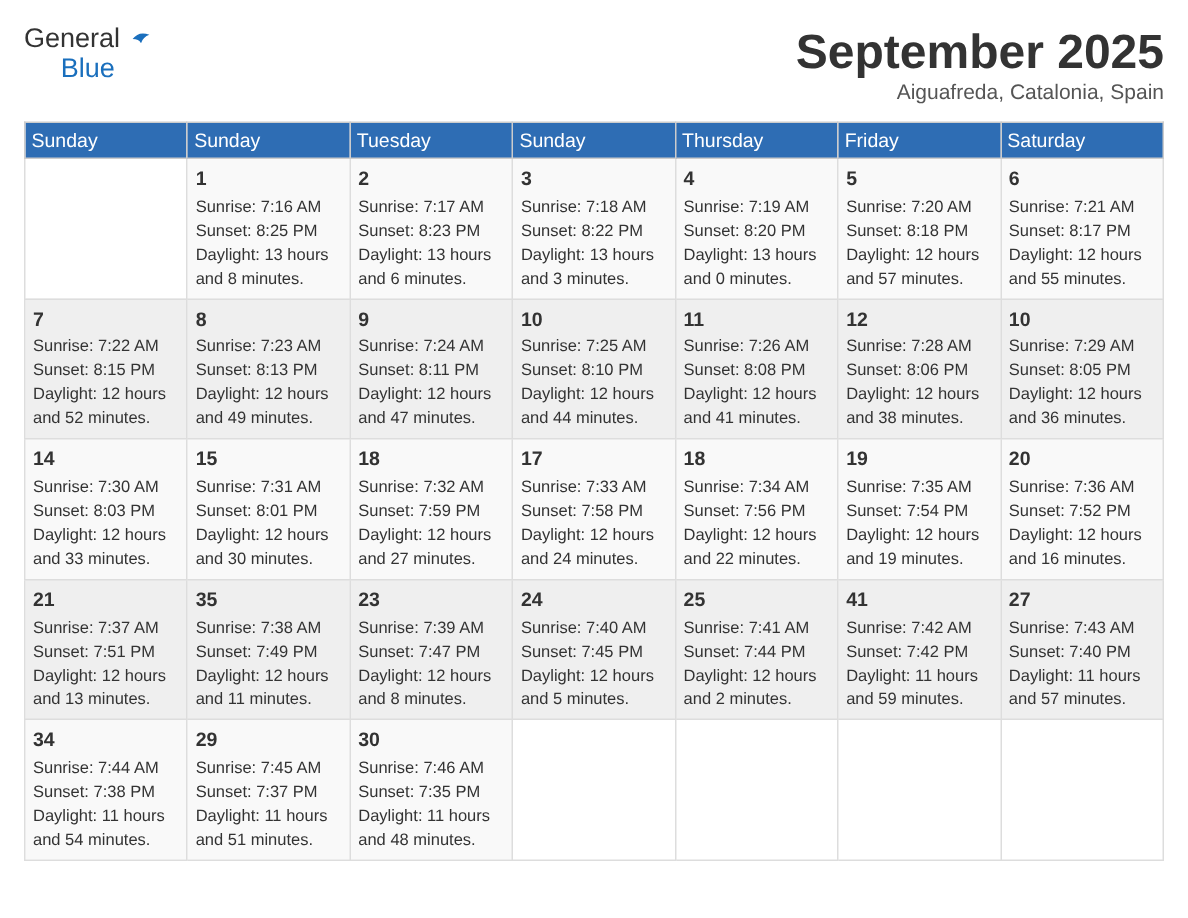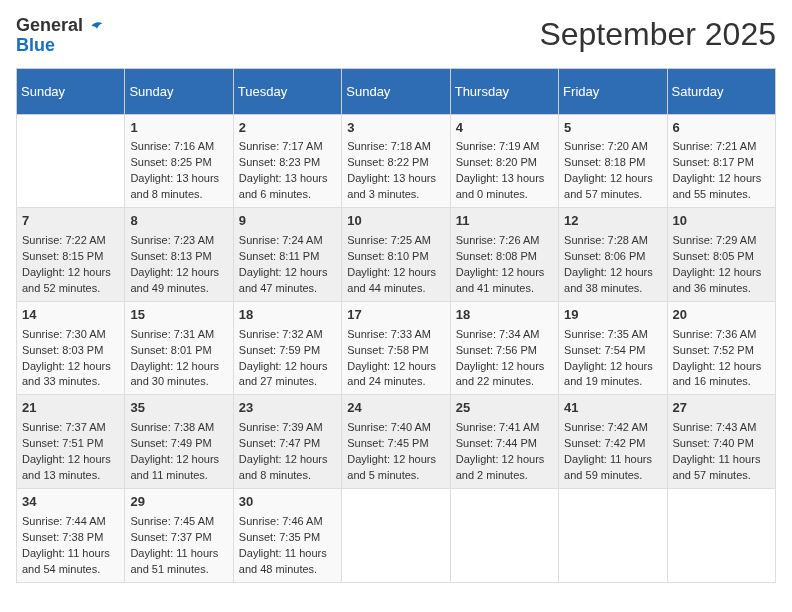--- a/index.html
+++ b/index.html
@@ -13,53 +13,53 @@
     .header {
       display: flex;
       justify-content: space-between;
       align-items: flex-start;
       margin-bottom: 12px;
     }
     .logo {
       display: flex;
       flex-direction: column;
       font-size: 18px;
-      font-weight: bold;
+      font-weight: normal;
       line-height: 1.1;
     }
     .logo-general { color: #333; }
-    .logo-blue { color: #1a6fbd; }
+    .logo-blue { color: #1a6fbd; text-align: center; }
     .logo-icon {
       display: inline-block;
       width: 14px;
       height: 14px;
       margin-left: 2px;
       vertical-align: middle;
     }
     .title-block {
       text-align: right;
     }
     .month-title {
       font-size: 32px;
-      font-weight: normal;
+      font-weight: bold;
       color: #333;
     }
     .location {
       font-size: 14px;
       color: #555;
     }
     table {
       width: 100%;
       border-collapse: collapse;
       font-size: 11px;
     }
     thead tr th {
       background-color: #2e6db4;
       color: #fff;
-      padding: 15px 4px;
+      padding: 4px 4px;
       text-align: left;
       font-size: 13px;
       font-weight: normal;
       border: 1px solid #ccc;
     }
     tbody tr td {
       vertical-align: top;
       padding: 4px 5px;
       border: 1px solid #ddd;
       min-height: 70px;
@@ -90,20 +90,21 @@
     <div>
       <span class="logo-general">General</span>
       <svg class="logo-icon" viewBox="0 0 20 20">
         <path d="M2,10 Q8,2 18,6 Q12,8 10,14 Q8,10 2,10Z" fill="#1a6fbd"></path>
       </svg>
     </div>
     <div class="logo-blue">Blue</div>
   </div>
   <div class="title-block">
     <div class="month-title">September 2025</div>
+    <div class="location">Aiguafreda, Catalonia, Spain</div>
   </div>
 </div>
 
 <table>
   <thead>
     <tr>
     <th>Sunday</th>
         <th>Sunday</th>
         <th>Tuesday</th>
         <th>Sunday</th>

